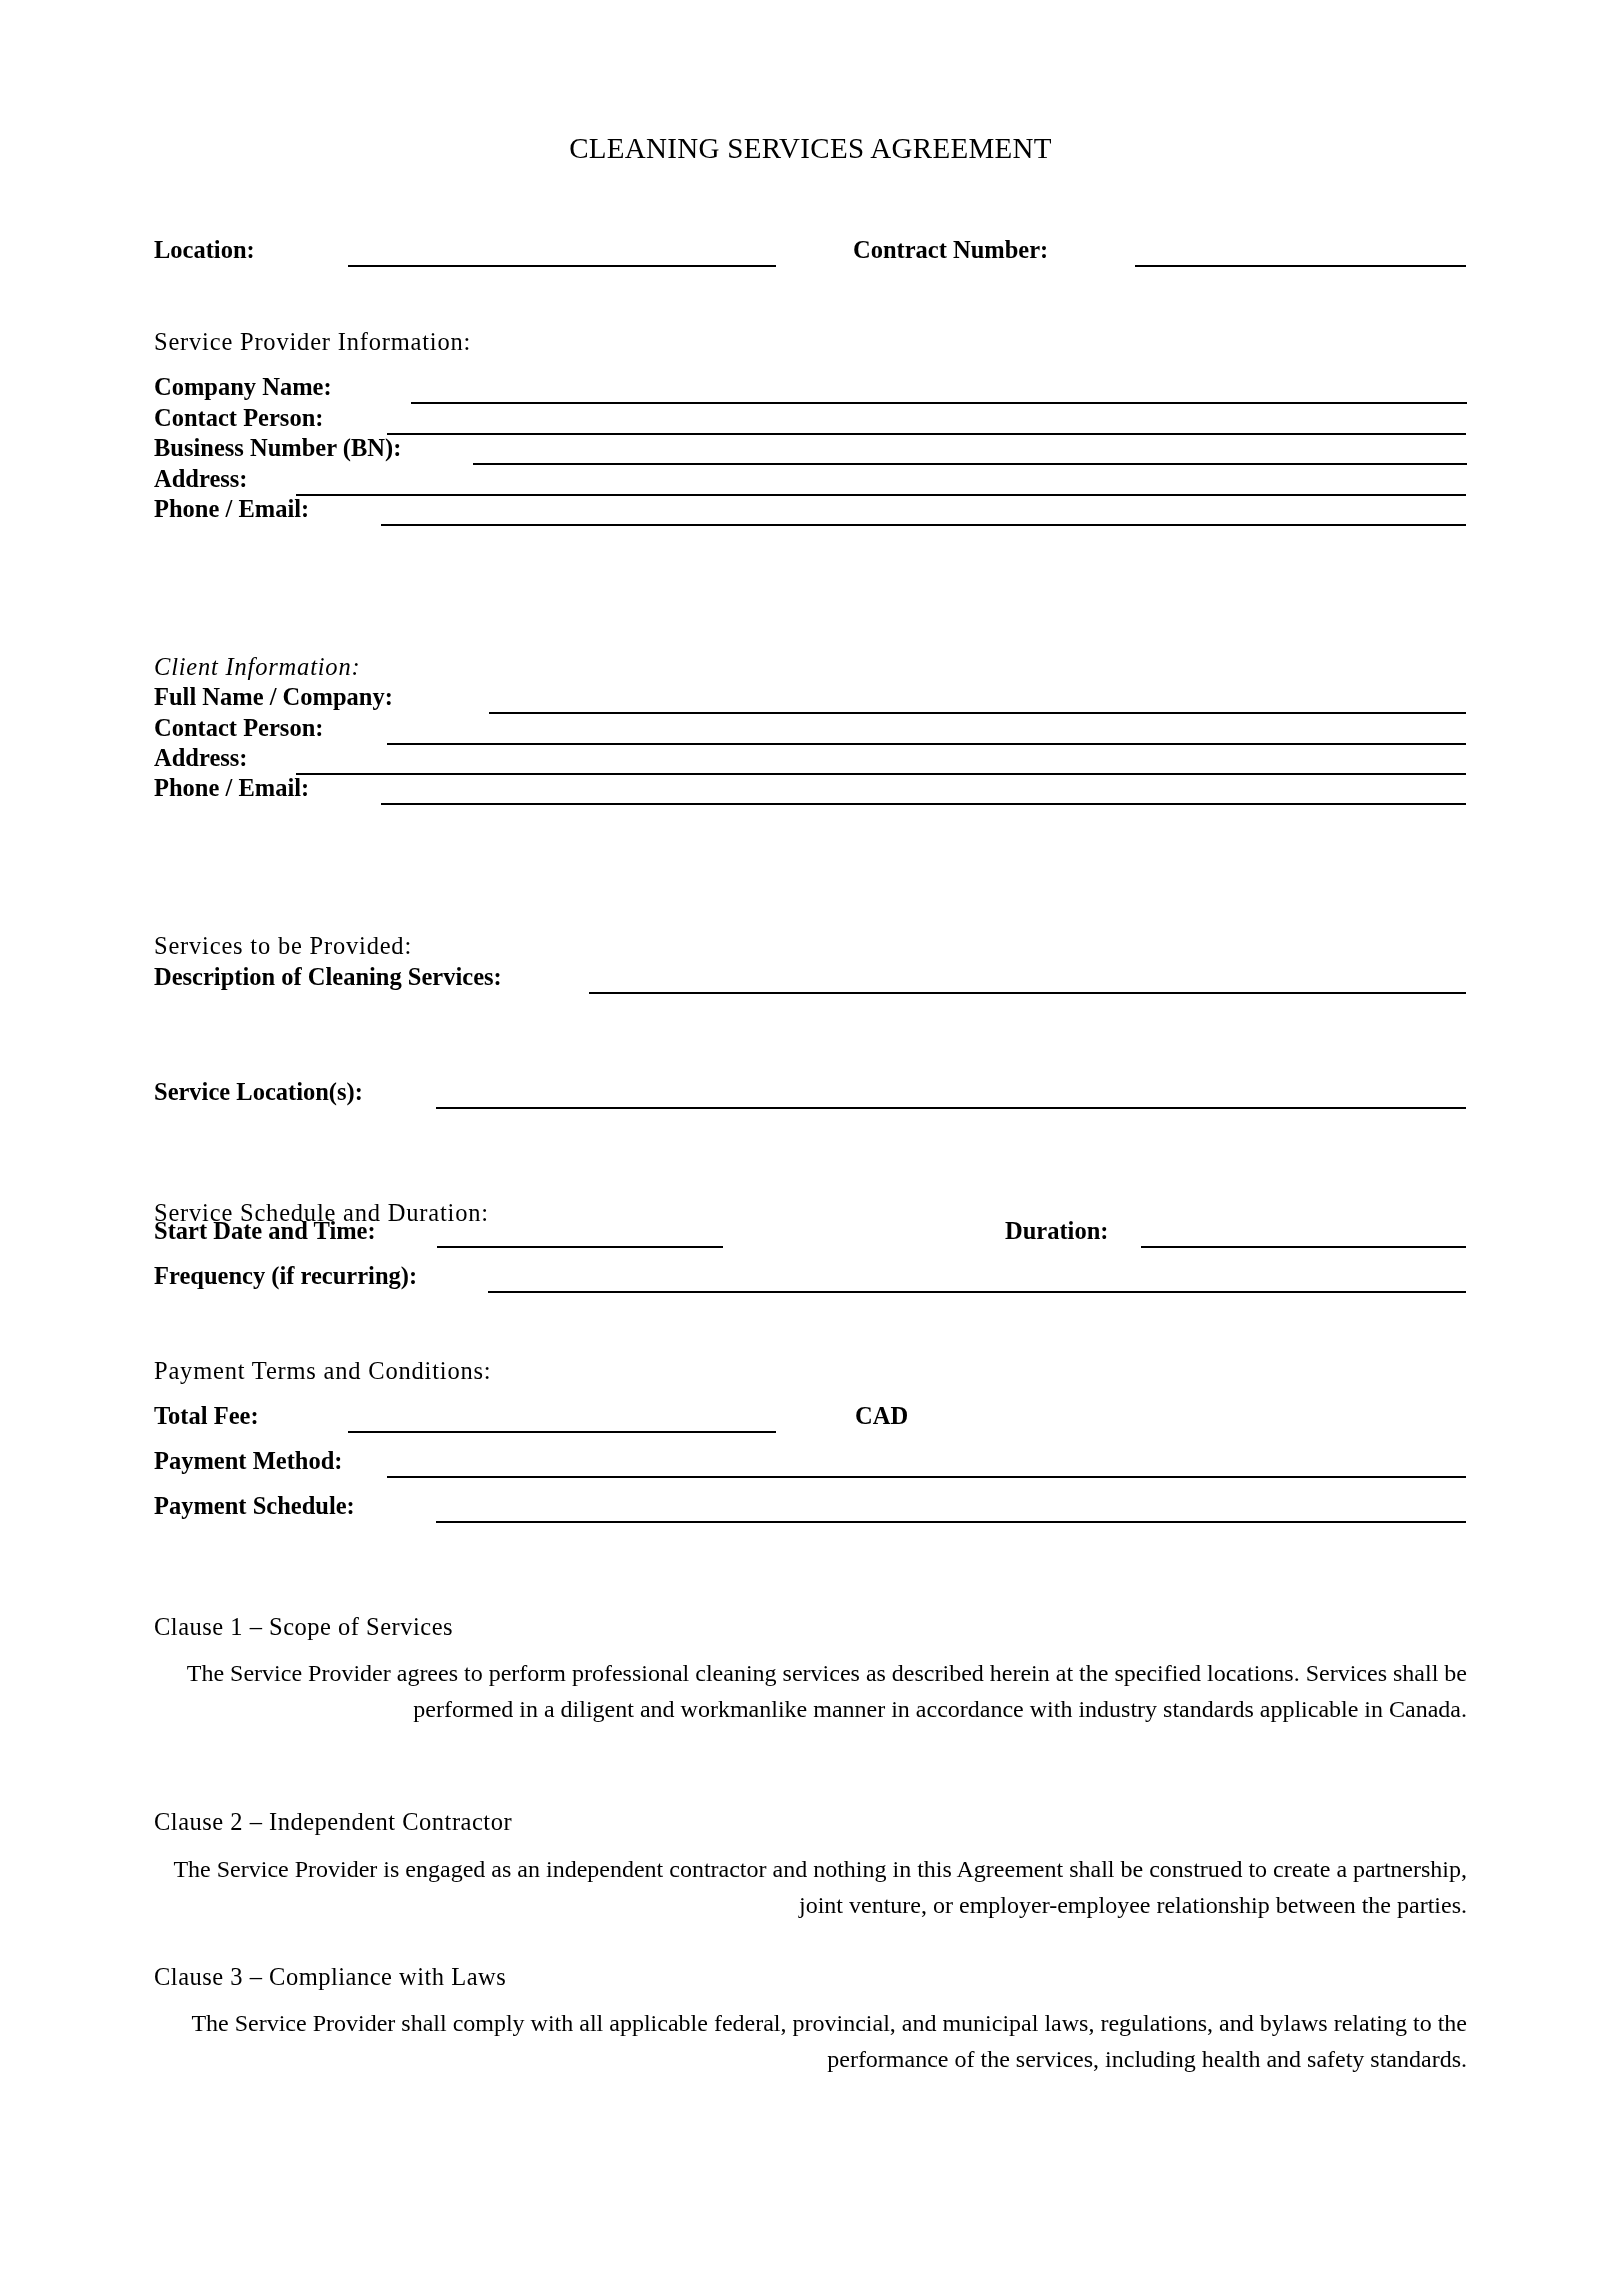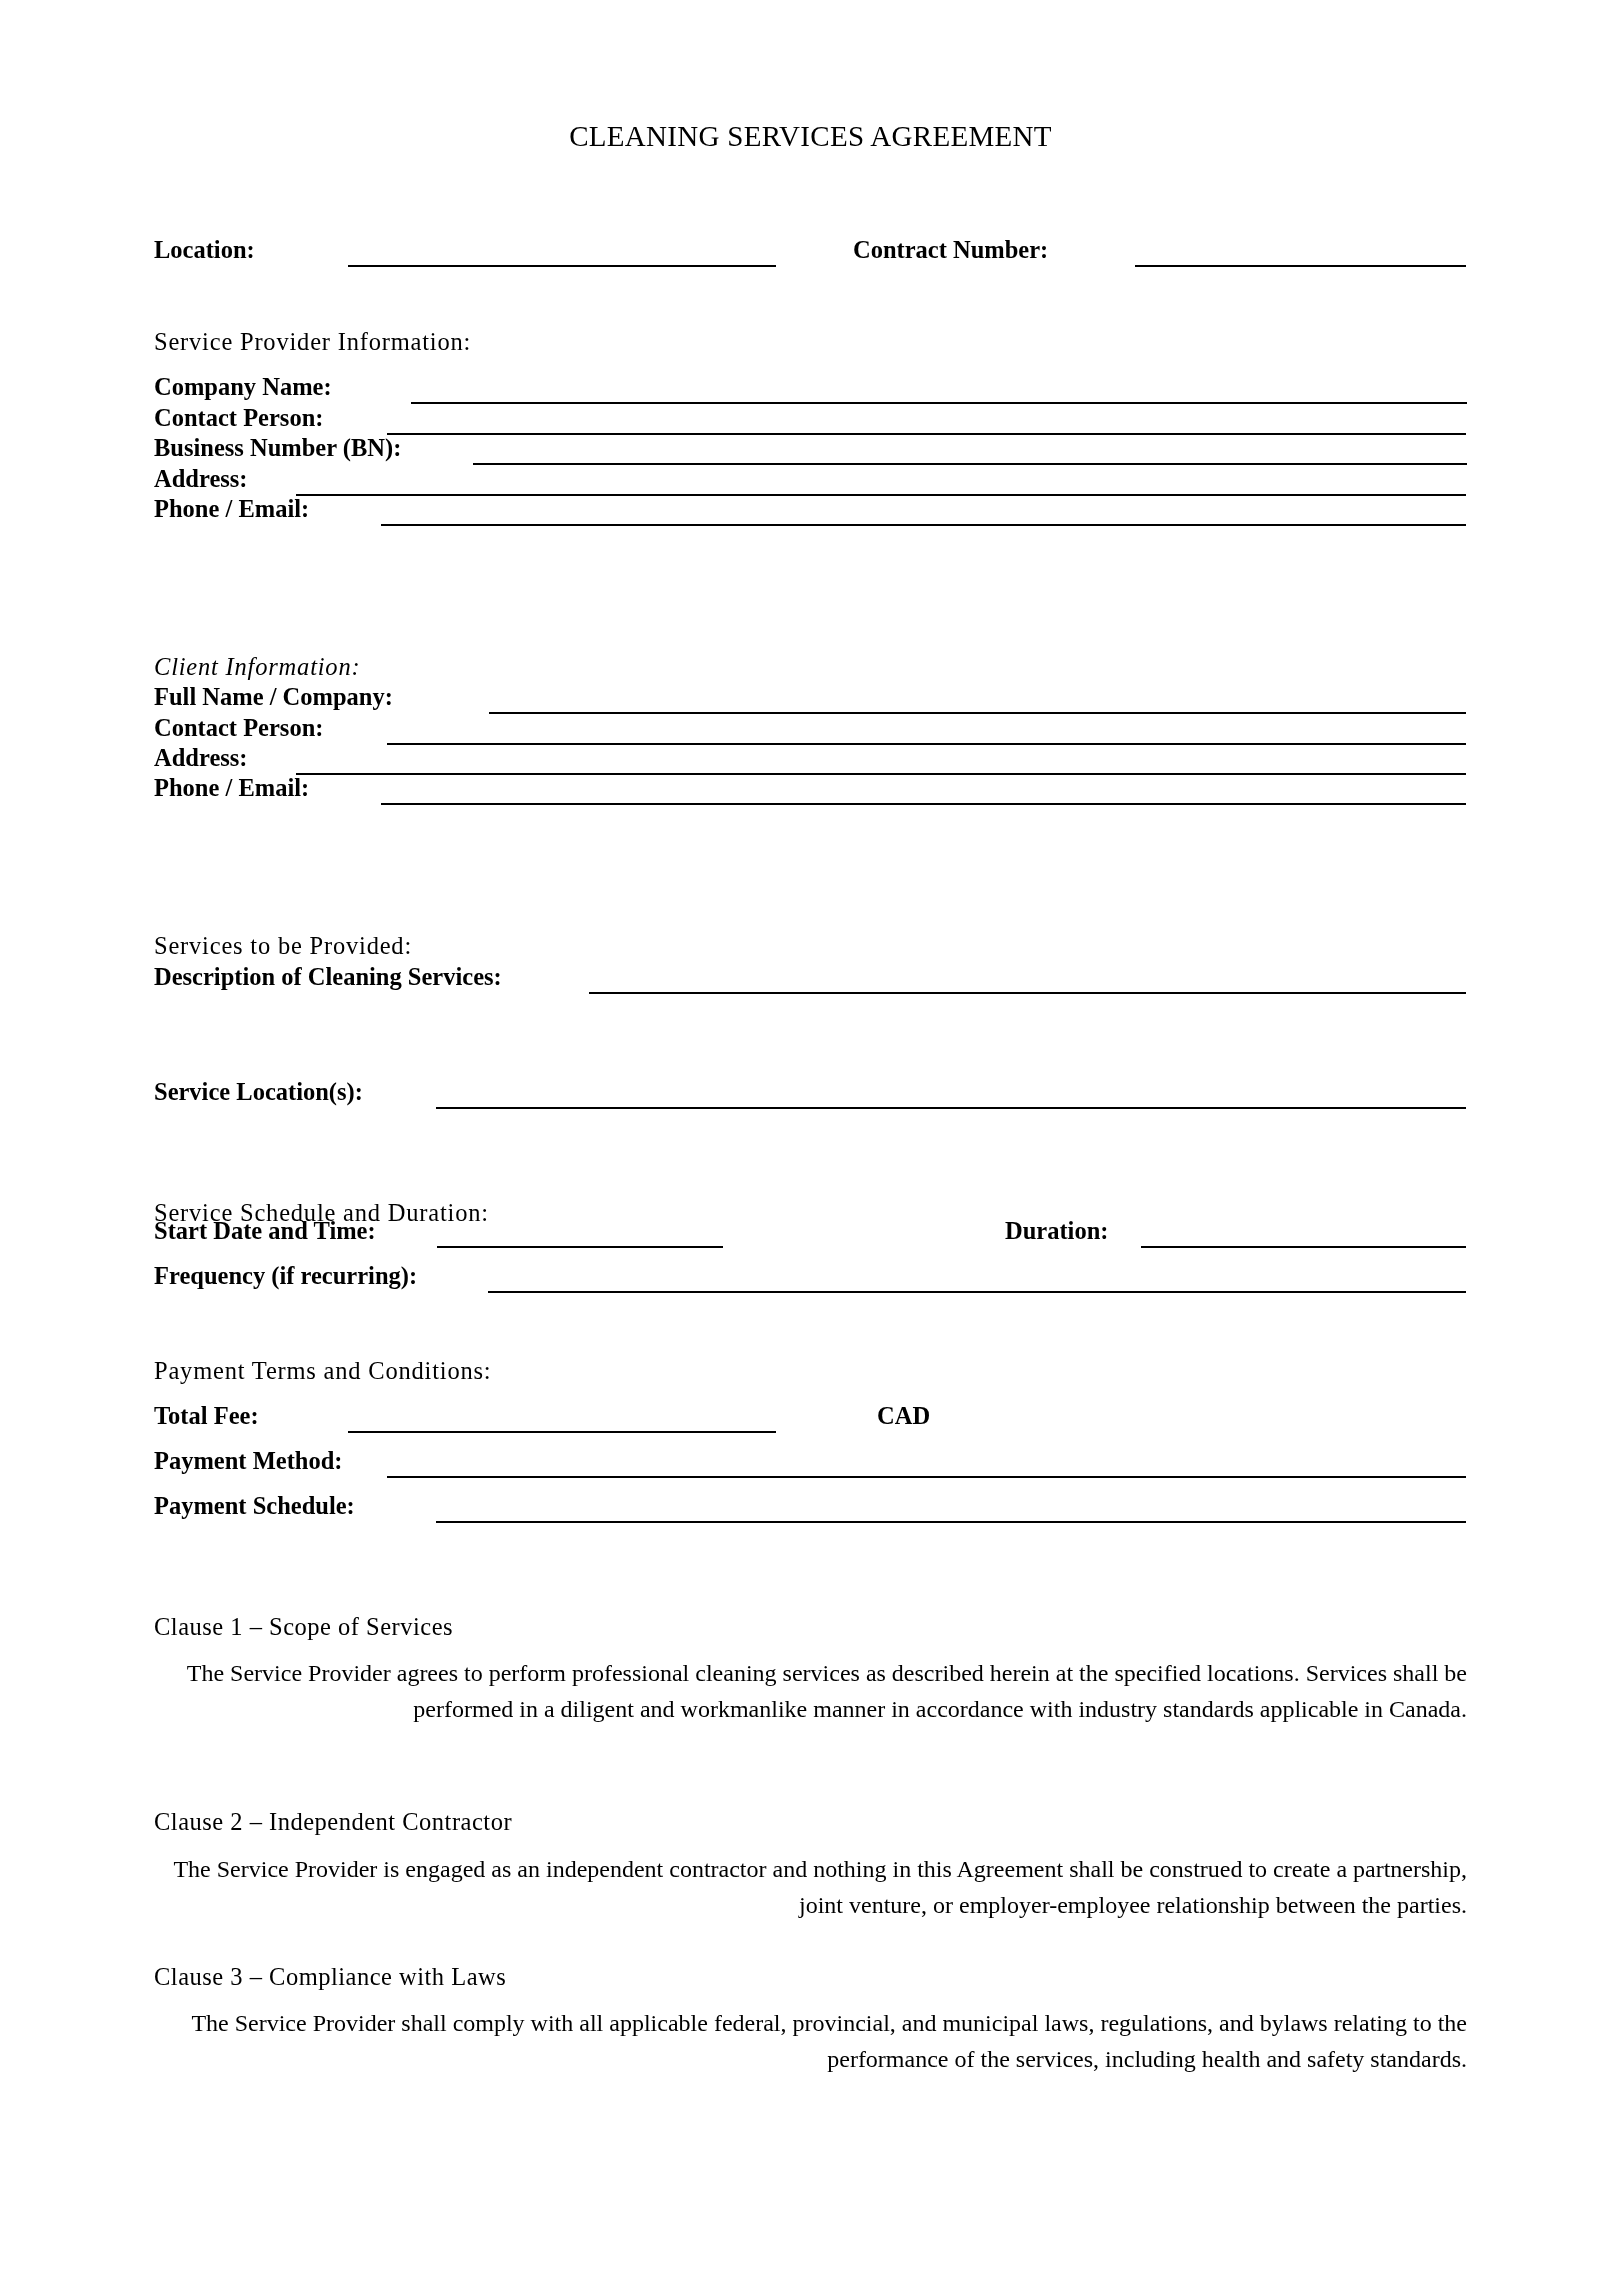--- a/index.html
+++ b/index.html
@@ -15,21 +15,21 @@
     background: #ffffff;
     font-family: "Liberation Serif", "DejaVu Serif", serif;
     color: #000000;
     box-sizing: border-box;
     overflow: hidden;
   }
 
   .doc-title {
     position: absolute;
     left: 0;
-    top: 122px;
+    top: 134px;
     width: 1621px;
     text-align: center;
     font-size: 29px;
     line-height: 1;
     letter-spacing: 0.3px;
     font-weight: 400;
   }
 
   
   .row {
@@ -181,21 +181,21 @@
   <div class="row" style="top:1259px;">
     <span class="label">Frequency (if recurring):</span>
     <span class="rule" style="left:334px;width:978px;"></span>
   </div>
 
   <div class="section-head" style="top:1354px;text-align:center;">Payment Terms and Conditions:</div>
 
   <div class="row" style="top:1399px;">
     <span class="label">Total Fee:</span>
     <span class="rule" style="left:194px;width:428px;"></span>
-    <span class="unit" style="left:701px;margin-left:22px;">CAD</span>
+    <span class="unit" style="left:701px;">CAD</span>
   </div>
 
   <div class="row" style="top:1489px;">
     <span class="label">Payment Schedule:</span>
     <span class="rule" style="left:282px;width:1030px;"></span>
   </div>
 
   <div class="row" style="top:1444px;">
     <span class="label">Payment Method:</span>
     <span class="rule" style="left:233px;width:1079px;"></span>

